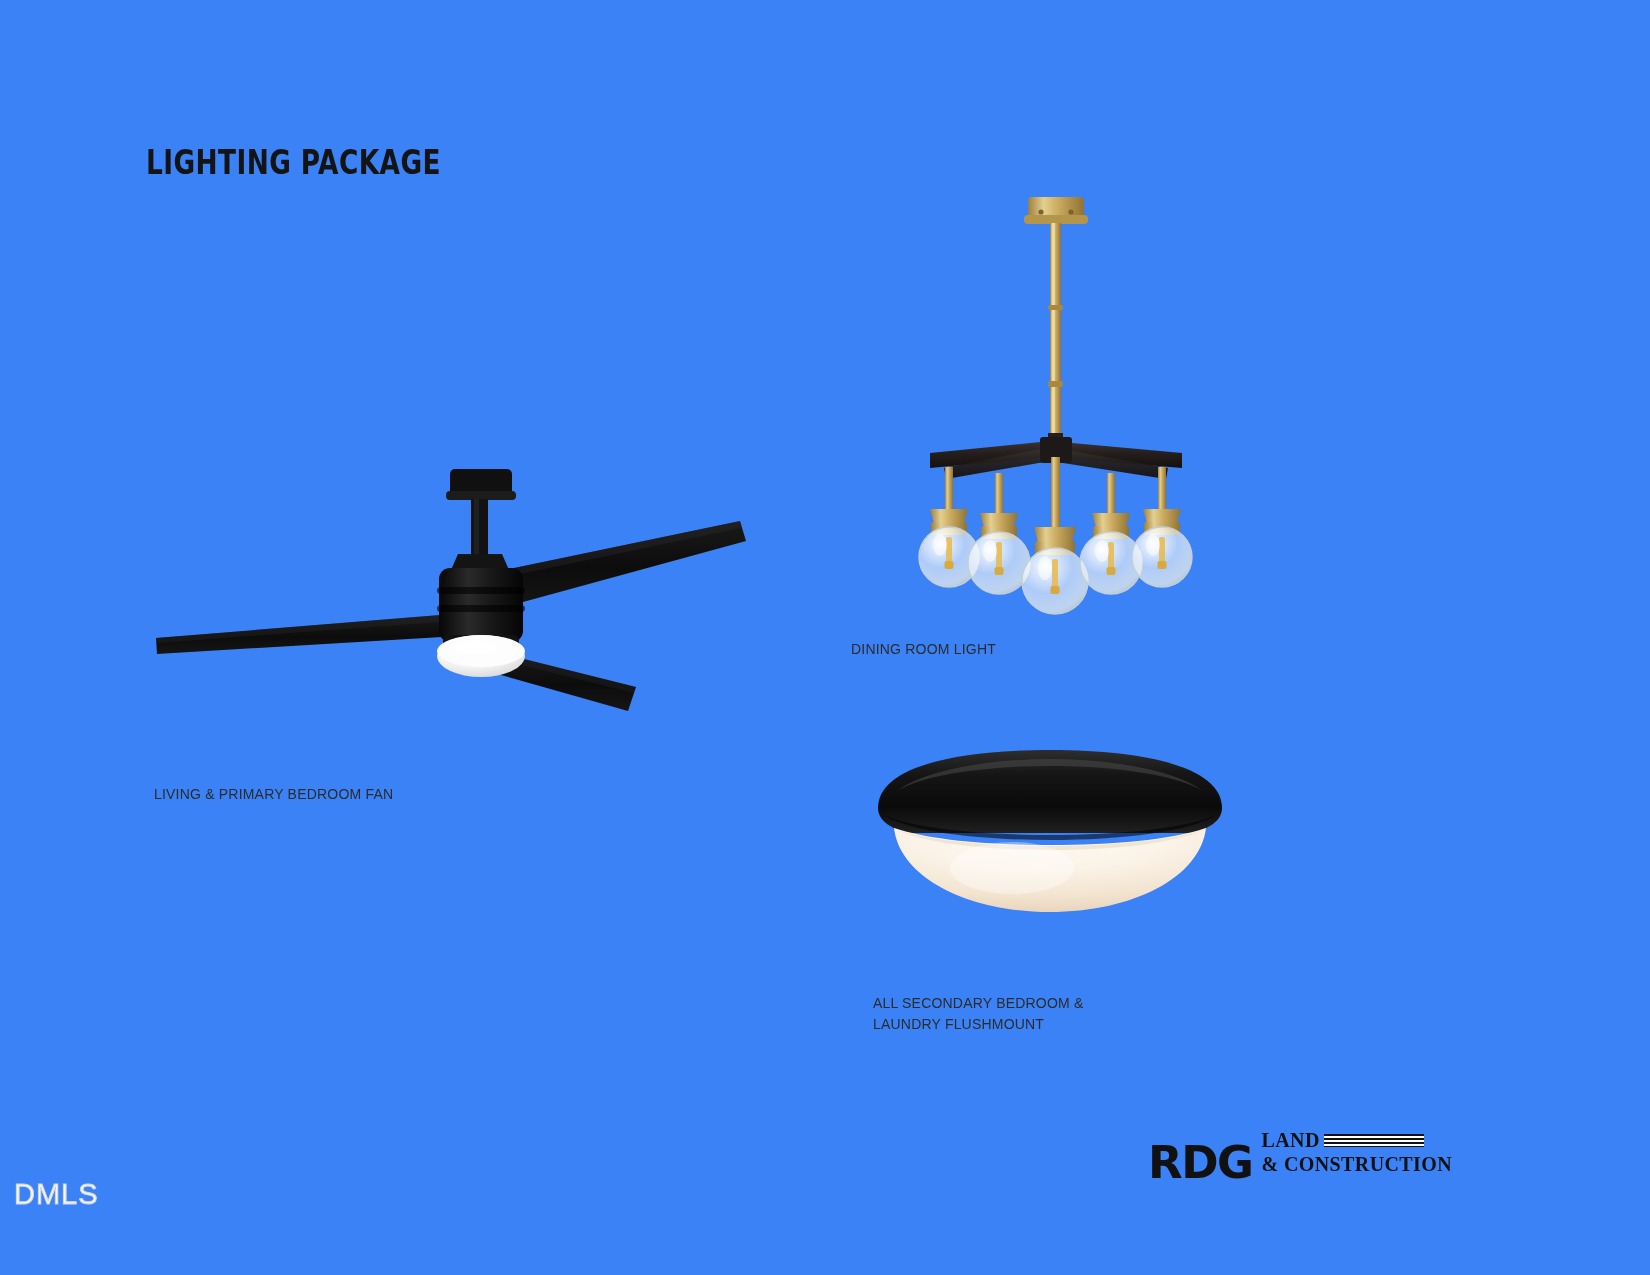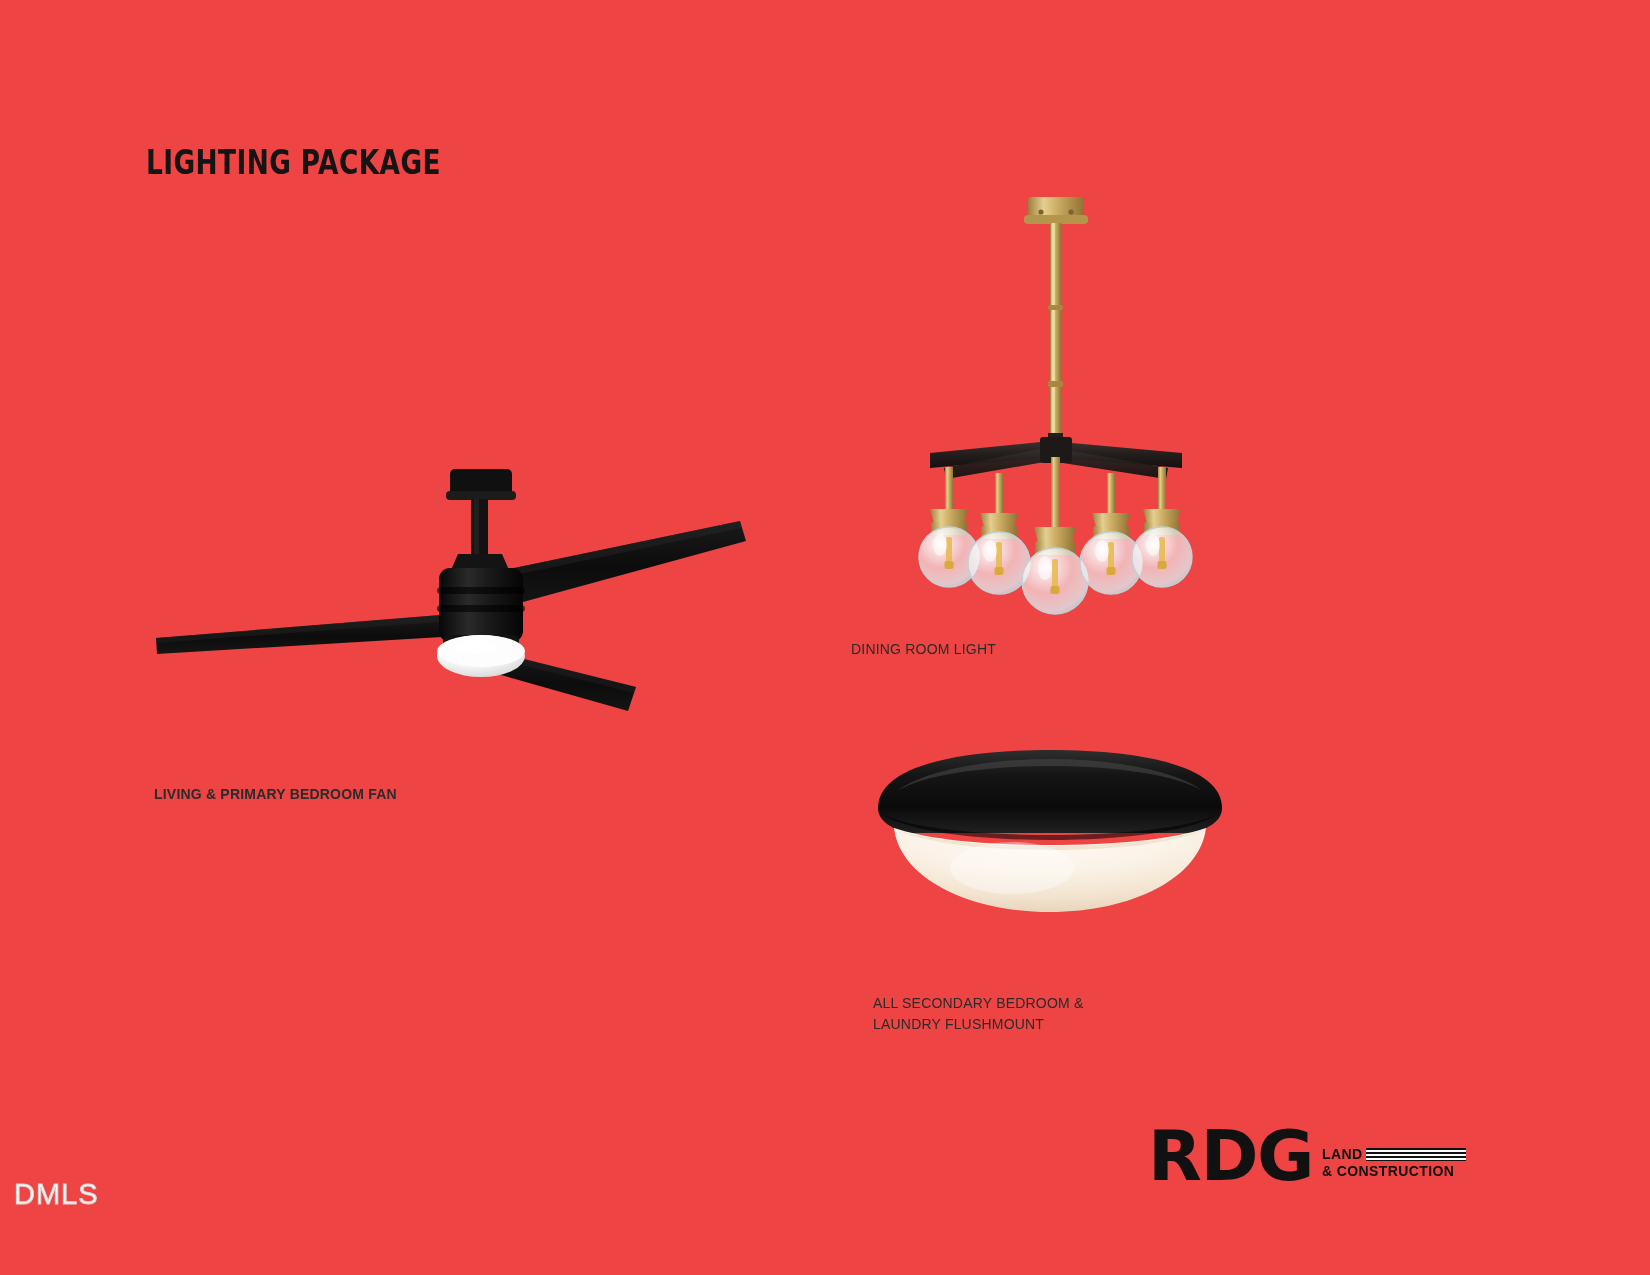--- a/index.html
+++ b/index.html
@@ -9,21 +9,21 @@
     background: #ffffff;
   }
   body {
     font-family: "Liberation Sans", sans-serif;
     color: #231f20;
   }
   #page {
     position: relative;
     width: 1650px;
     height: 1275px;
-    background: #ef4444;
+    background: #3b82f6;
     overflow: hidden;
   }
 
   
   #page-title {
     position: absolute;
     left: 146px;
     top: 143px;
     font-family: "DejaVu Sans", sans-serif;
     font-weight: 700;
@@ -39,21 +39,21 @@
   .caption {
     position: absolute;
     font-family: "Liberation Sans", sans-serif;
     font-weight: 400;
     font-size: 14px;
     letter-spacing: 0.2px;
     line-height: 21px;
     color: #2b2b2b;
     white-space: pre-line;
   }
-  #caption-fan        { left: 154px; top: 784px; font-weight: bold; }
+  #caption-fan        { left: 154px; top: 784px; }
   #caption-dining     { left: 851px; top: 639px; }
   #caption-flushmount { left: 845px; top: 993px; margin-left: 28px; }
 
   
   .figure { position: absolute; }
   #fig-fan        { left: 140px; top: 455px; width: 630px; height: 290px; }
   #fig-chandelier { left: 900px; top: 185px; width: 310px; height: 440px; }
   #fig-flush      { left: 870px; top: 740px; width: 360px; height: 175px; }
 
   .figure svg { display: block; width: 100%; height: 100%; overflow: visible; }
@@ -63,35 +63,35 @@
     position: absolute;
     left: 1148px;
     top: 1128px;
     display: flex;
     align-items: flex-end;
     gap: 9px;
   }
   #logo-mark {
     font-family: "DejaVu Sans", sans-serif;
     font-weight: 700;
-    font-size: 70px;
+    font-size: 45px;
     line-height: 0.82;
     letter-spacing: -1.5px;
     color: #111111;
   }
   #logo-tag { padding-bottom: 5px; }
   .logo-tag-row {
     display: flex;
     align-items: center;
     gap: 4px;
   }
   .logo-tag-text {
-    font-family: Liberation Sans, sans-serif;
+    font-family: Liberation Serif, serif;
     font-weight: 700;
-    font-size: 14px;
+    font-size: 20px;
     letter-spacing: 0.4px;
     color: #111111;
     white-space: nowrap;
     line-height: 1.22;
     text-align: center;
   }
   .logo-stripes {
     width: 100px;
     height: 13px;
     background: repeating-linear-gradient(

